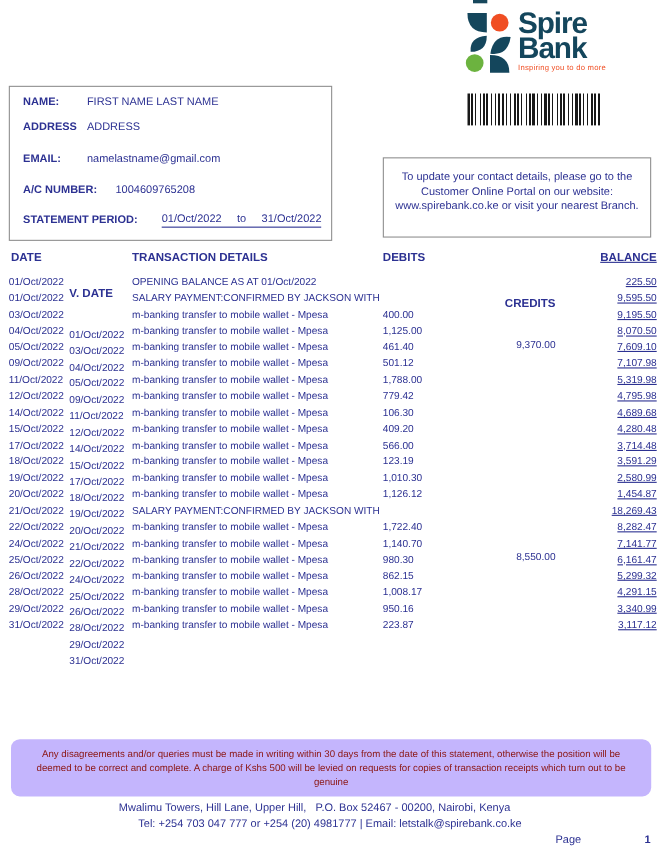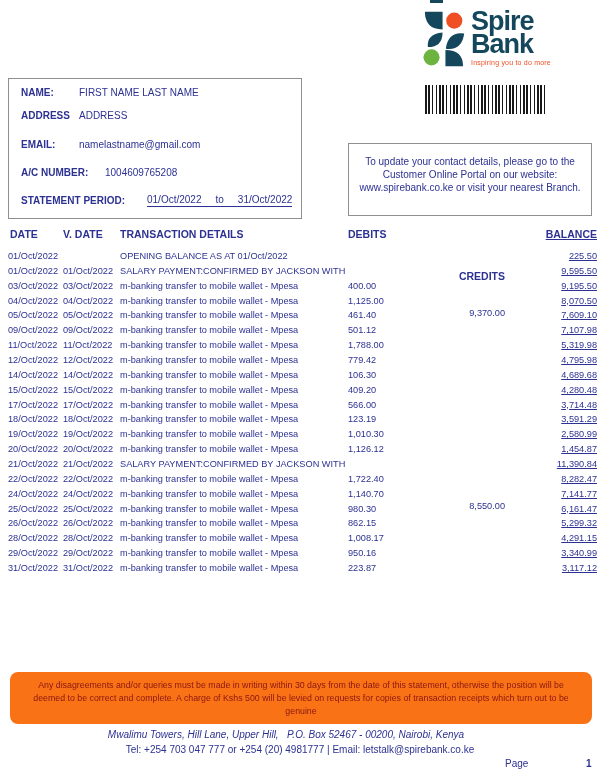--- a/index.html
+++ b/index.html
@@ -36,39 +36,39 @@
   
   .portal-box{
     left:348px;top:143px;width:244px;height:73px;border:1.5px solid #8f8f8f;box-sizing:border-box;
     display:flex;align-items:flex-start;justify-content:center;
   }
   .portal-box .txt{font-size:10px;line-height:13px;text-align:center;padding:11px 10px 0;}
 
   
   .trow{display:flex;padding-left:8px;padding-right:3px;}
   .c-date{width:55px;}
-  .c-vdate{width:57px;}
+  .c-vdate{width:57px;margin-top:33px;}
   .c-details{width:228px;}
   .c-debit{width:82px;text-align:left;}
   .c-credit{width:75px;text-align:right;margin-top:42px;}
   .c-balance{width:92px;text-align:right;text-decoration:underline;}
   .thead{left:0;top:228px;width:600px;font-weight:700;font-size:10.5px;}
   .thead .c-date{padding-left:2px;width:53px;}
   .tbody{left:0;top:249px;width:600px;font-size:9.2px;}
   .tbody .trow{height:14.86px;line-height:14.86px;}
 
   
   .disclaimer{
     left:10px;top:672px;width:582px;height:52px;box-sizing:border-box;
-    background:#f97316;border-radius:8px;color:#8b1512;
+    background:#c4b5fd;border-radius:8px;color:#8b1512;
     font-size:8.8px;line-height:13px;text-align:center;padding:7px 14px 0;
   }
 
   
-  .footer1{left:0;top:729px;width:572px;text-align:center;font-size:10px;font-style:italic;}
+  .footer1{left:0;top:729px;width:572px;text-align:center;font-size:10px;}
   .footer2{left:0;top:744px;width:600px;text-align:center;font-size:10px;}
   .page-word{left:505px;top:758px;font-size:10px;}
   .page-num{left:586px;top:758px;font-size:10px;font-weight:700;}
 </style>
 </head>
 <body>
 
 <div class="page">
 
   <div class="abs top-mark"></div>
@@ -233,21 +233,21 @@
       <span class="c-debit">1,126.12</span>
       <span class="c-credit"></span>
       <span class="c-balance">1,454.87</span>
     </div>
       <div class="trow">
       <span class="c-date">21/Oct/2022</span>
       <span class="c-vdate">21/Oct/2022</span>
       <span class="c-details">SALARY PAYMENT:CONFIRMED BY JACKSON WITH</span>
       <span class="c-debit"></span>
       <span class="c-credit">8,550.00</span>
-      <span class="c-balance">11,390.84</span>
+      <span class="c-balance">18,269.43</span>
     </div>
       <div class="trow">
       <span class="c-date">22/Oct/2022</span>
       <span class="c-vdate">22/Oct/2022</span>
       <span class="c-details">m-banking transfer to mobile wallet - Mpesa</span>
       <span class="c-debit">1,722.40</span>
       <span class="c-credit"></span>
       <span class="c-balance">8,282.47</span>
     </div>
       <div class="trow">

